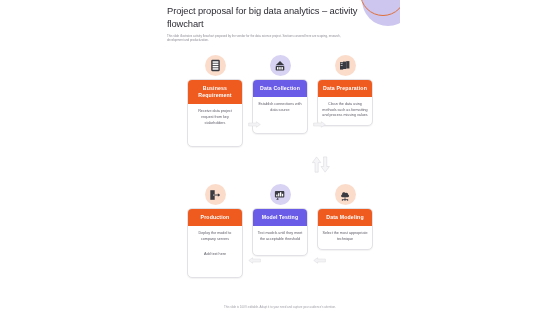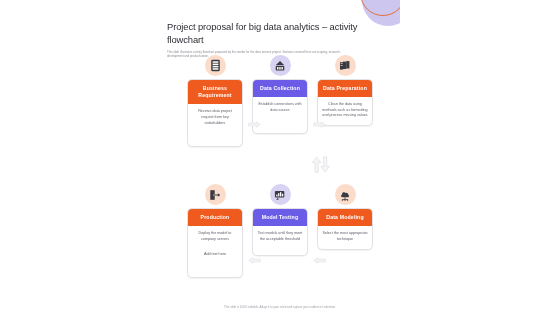--- a/index.html
+++ b/index.html
@@ -69,21 +69,21 @@
     border-radius: 50%;
     border: 1.3px solid #e0813f;
     border-left-color: transparent;
     border-bottom-color: transparent;
     border-top-color: transparent;
     transform: rotate(24deg);
     z-index: 1;
   }
 
   
-  .header { position: absolute; left: 7px; top: 20px; width: 196px; z-index: 10; }
+  .header { position: absolute; left: 7px; top: 4px; width: 196px; z-index: 10; }
   .slide-title {
     font-size: 9.4px;
     line-height: 13px;
     color: #2d2d35;
     font-weight: 400;
     letter-spacing: -0.1px;
   }
   .slide-subtitle {
     margin-top: 4px;
     font-size: 2.9px;

